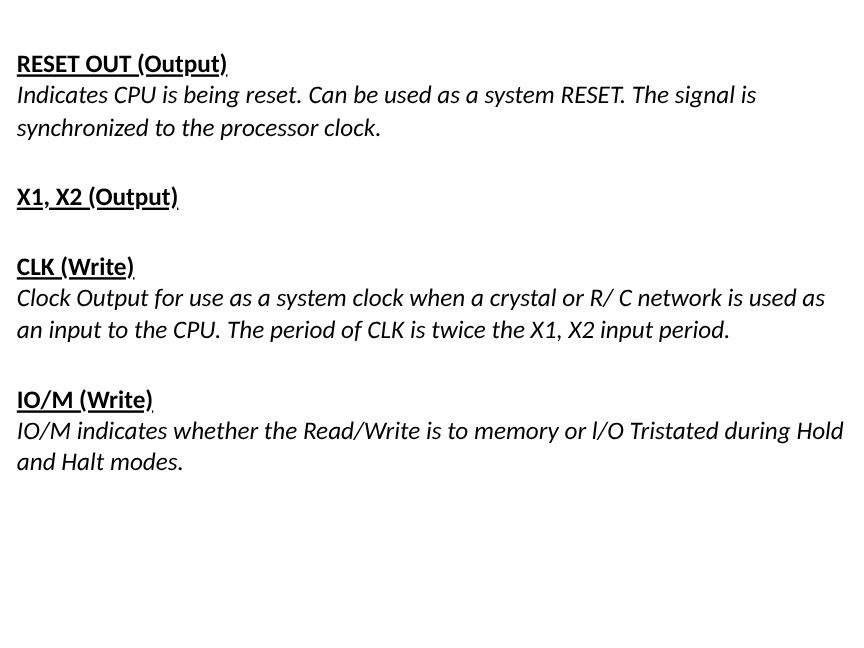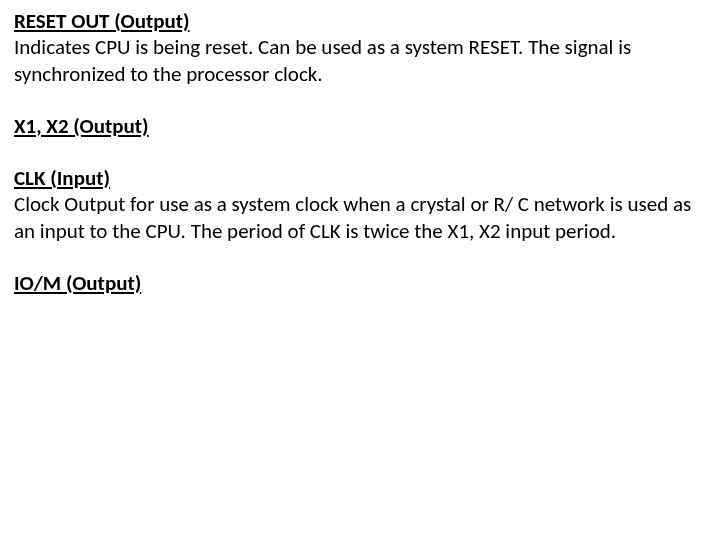--- a/index.html
+++ b/index.html
@@ -12,41 +12,44 @@
       height: 540px;
       background: #ffffff;
       font-family: Calibri, "Segoe UI", Arial, sans-serif;
       font-size: 21px;
       line-height: 1.25;
       color: #000000;
       padding: 8px 14px;
     }
     .section {
       margin-bottom: 26px;
+      margin-top: 32px;
     }
     .heading {
       font-weight: bold;
       text-decoration: underline;
     }
     .body-text {
       font-weight: normal;
+      font-style: italic;
     }
   </style>
 </head>
 <body>
 
 <div class="section">
   <div class="heading">RESET OUT (Output)</div>
   <div class="body-text">Indicates CPU is being reset. Can be used as a system RESET. The signal is<br>synchronized to the processor clock.</div>
 </div>
 
 <div class="section">
   <div class="heading">X1, X2 (Output)</div>
 </div>
 
 <div class="section">
-  <div class="heading">CLK (Input)</div>
+  <div class="heading">CLK (Write)</div>
   <div class="body-text">Clock Output for use as a system clock when a crystal or R/ C network is used as an input to the CPU. The period of CLK is twice the X1, X2 input period.</div>
 </div>
 
 <div class="section">
-  <div class="heading">IO/M (Output)</div>
+  <div class="heading">IO/M (Write)</div>
+  <div class="body-text">IO/M indicates whether the Read/Write is to memory or l/O Tristated during Hold and Halt modes.</div>
 </div>
 
 </body></html>

